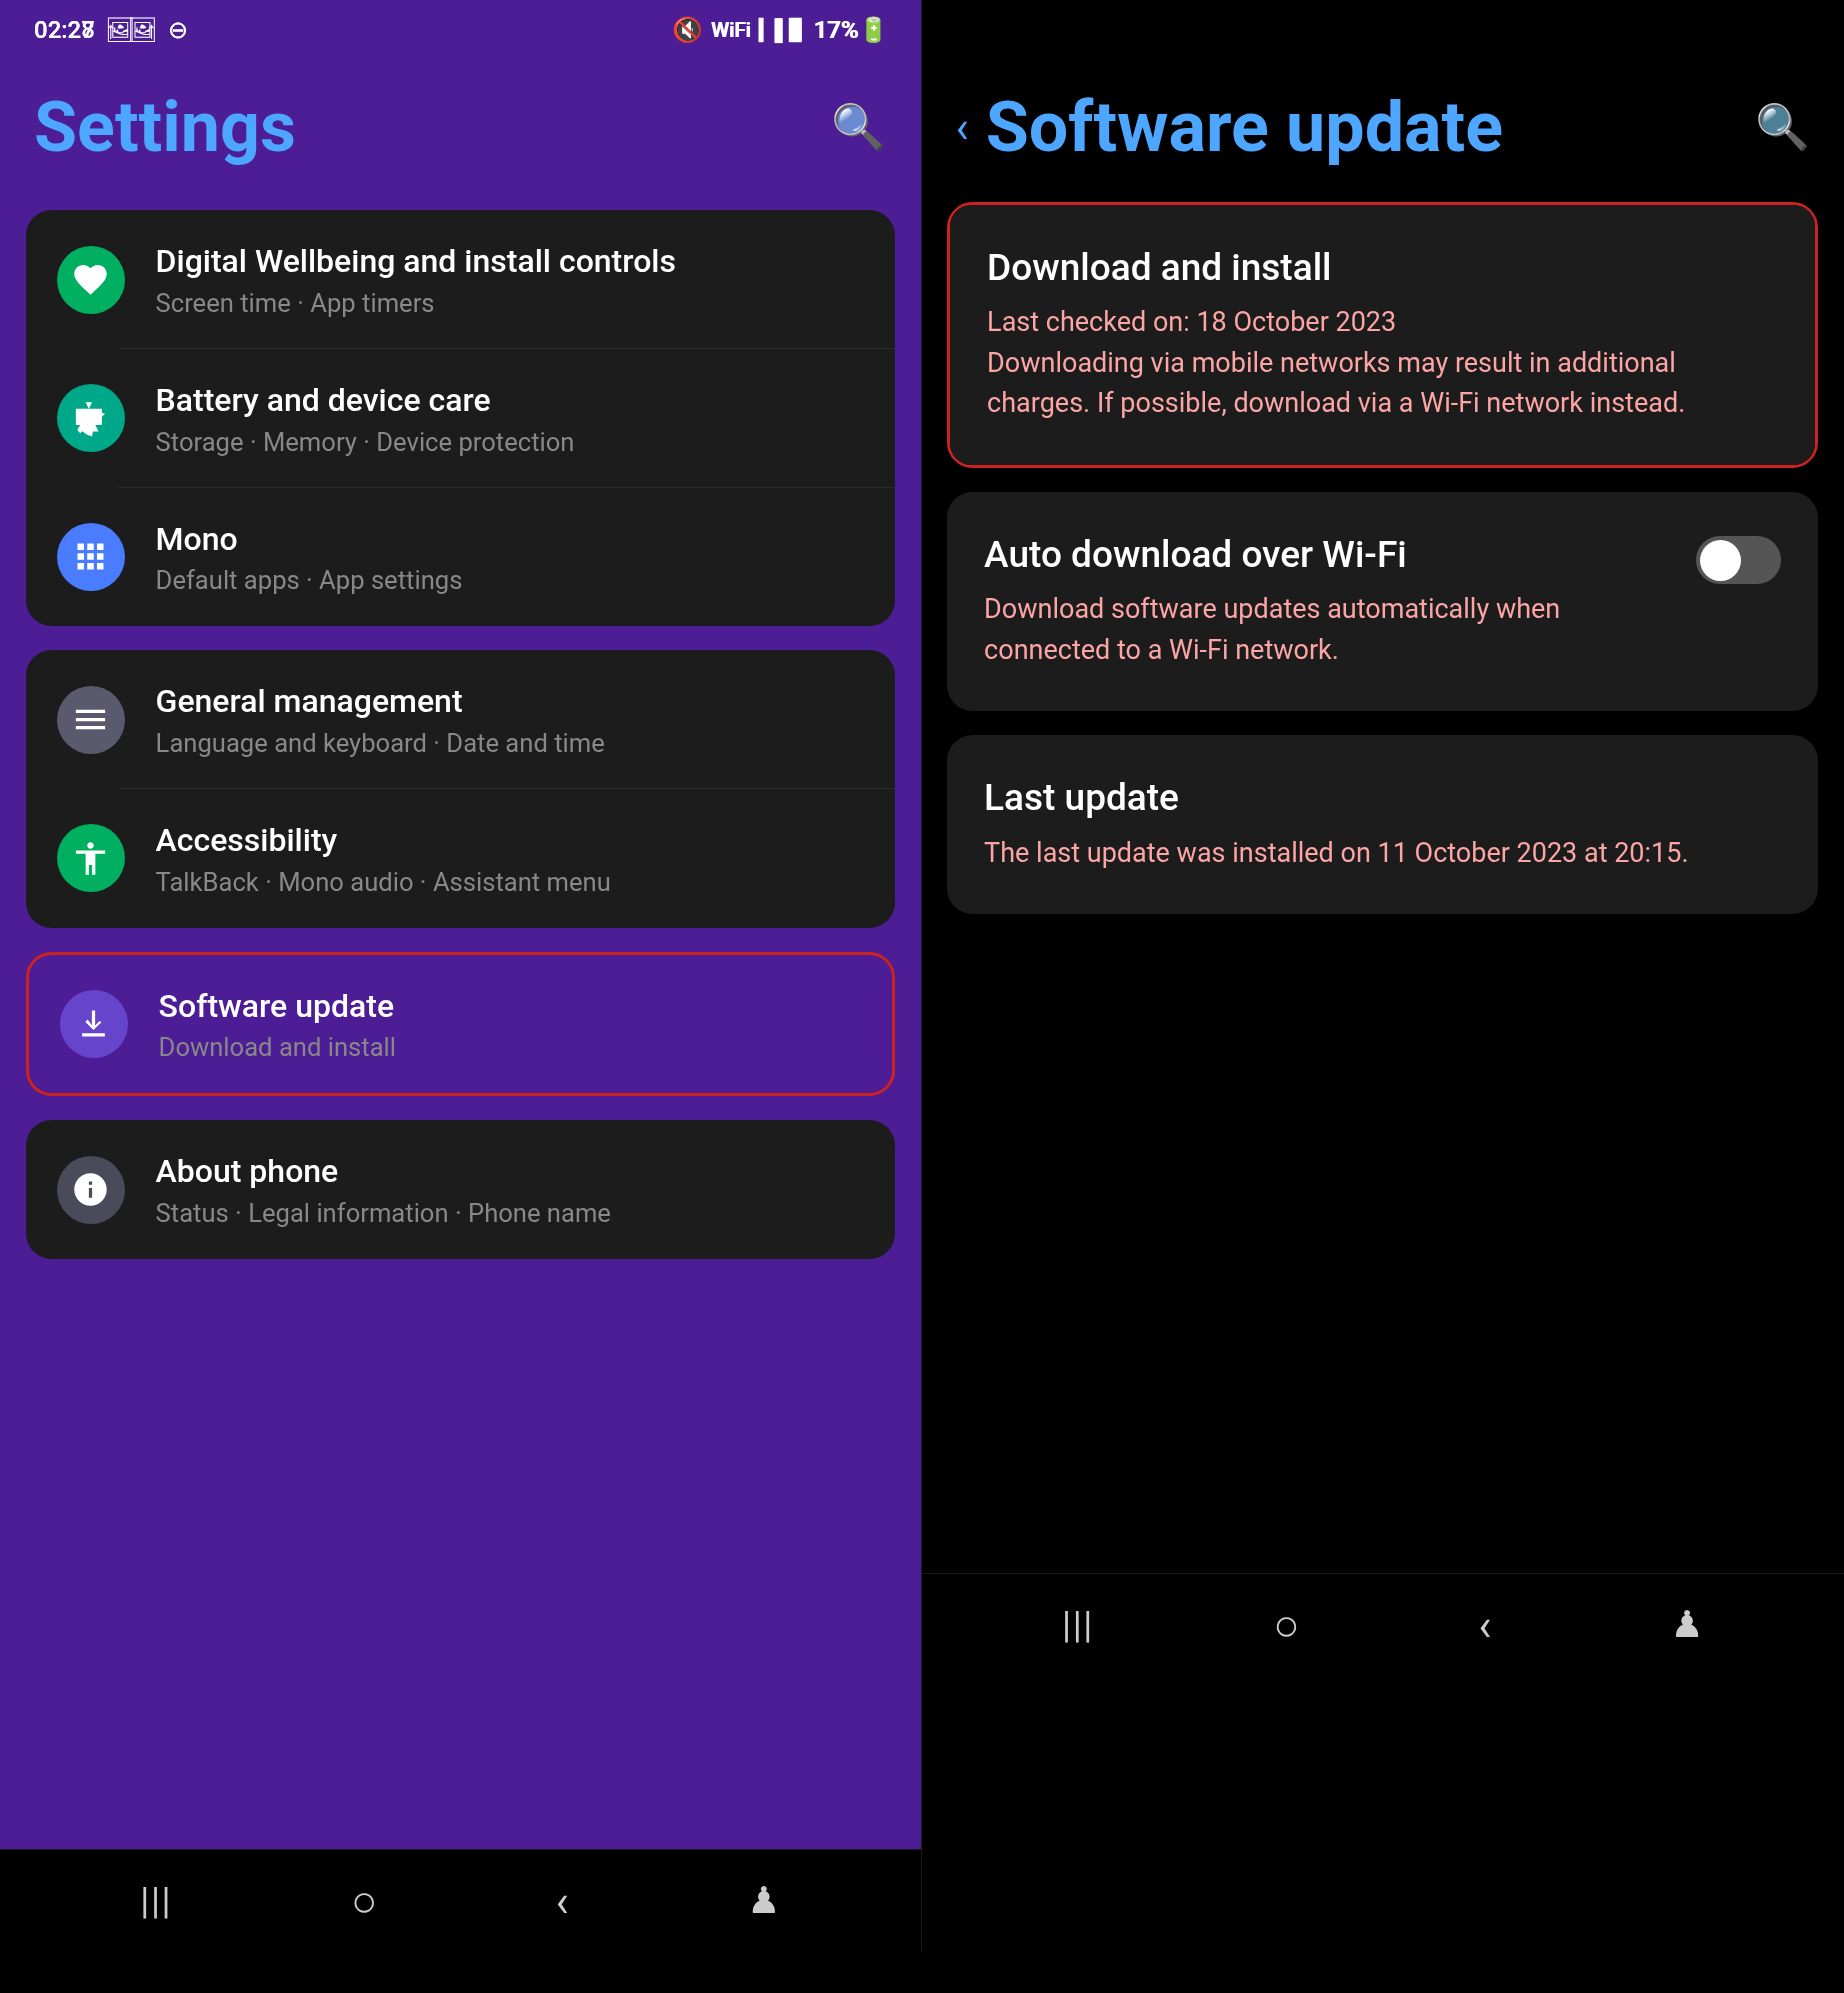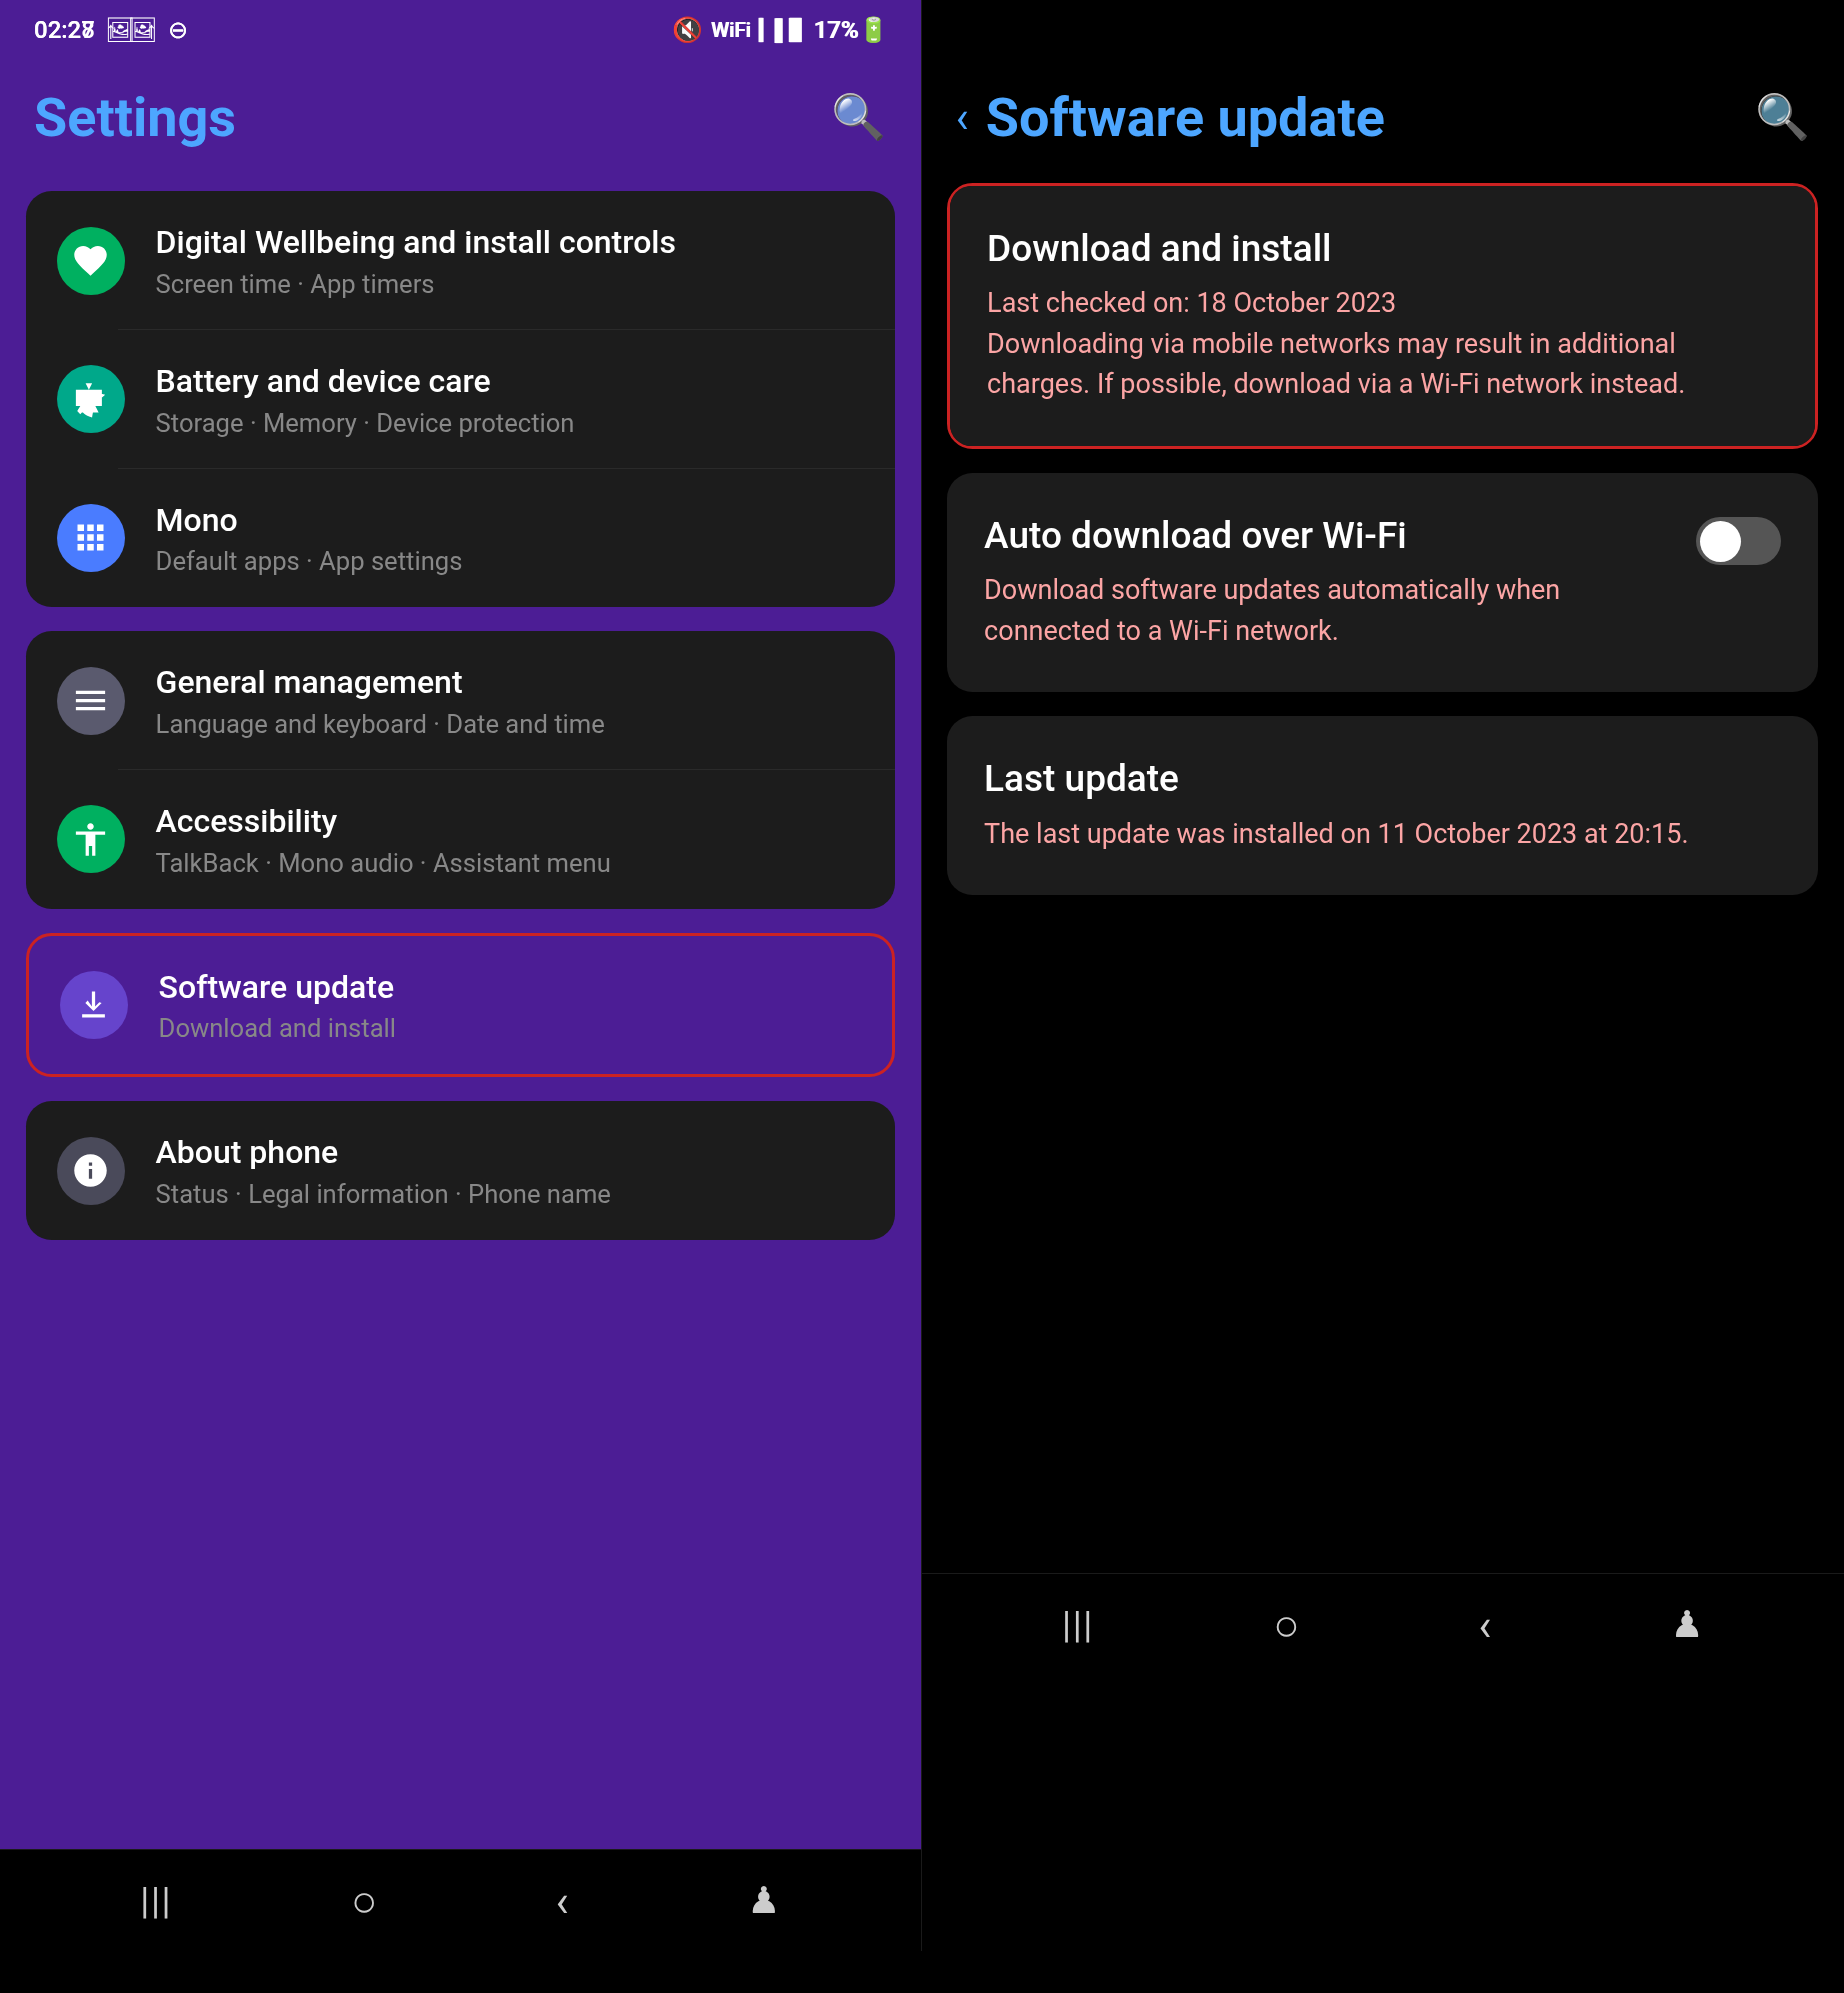--- a/index.html
+++ b/index.html
@@ -52,21 +52,21 @@
     }
 
     
     .page-header {
       display: flex;
       align-items: center;
       padding: 25.6px 34px;
       justify-content: space-between;
     }
     .page-title {
-      font-size: 54px;
+      font-size: 70px;
       font-weight: 700;
       color: #4da6ff;
     }
     .back-btn {
       font-size: 44px;
       color: #4da6ff;
       cursor: pointer;
       margin-right: 17px;
     }
     .title-row {

